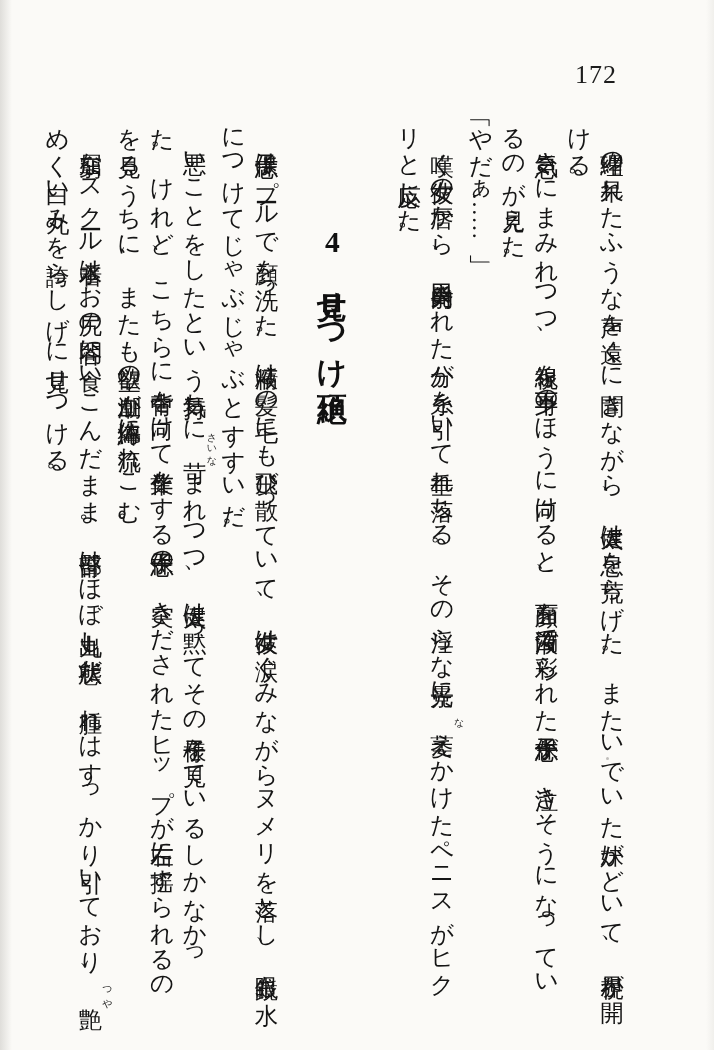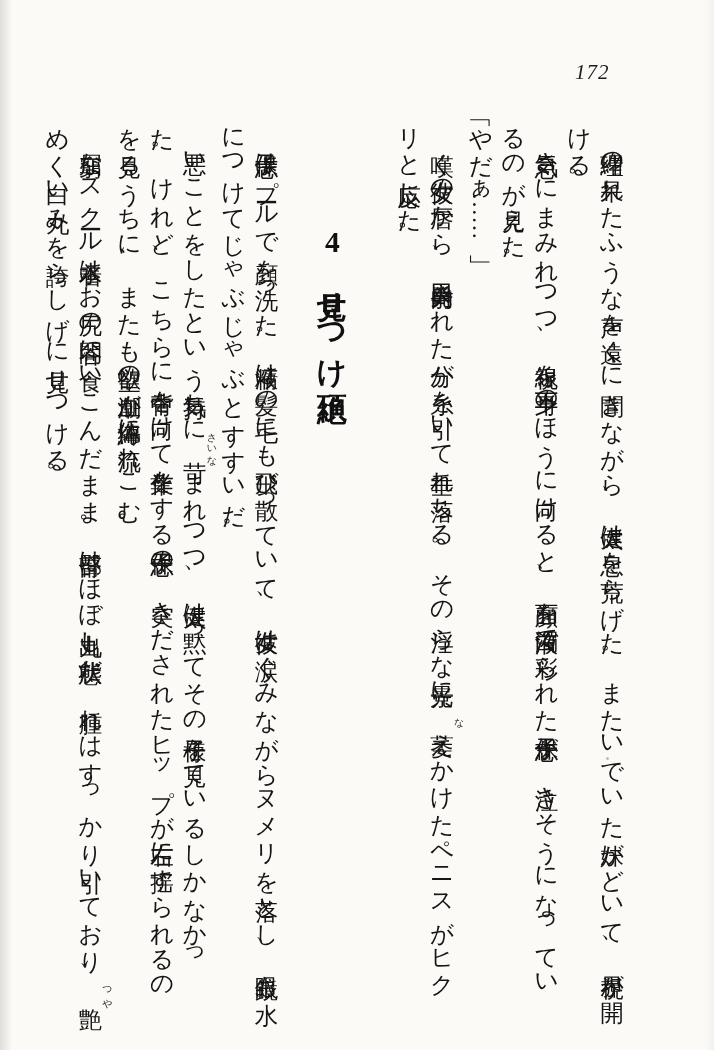--- a/index.html
+++ b/index.html
@@ -19,22 +19,21 @@
     inset: 0;
     background:
       linear-gradient(90deg, rgba(150,148,142,0.28) 0px, rgba(150,148,142,0.0) 12px),
       linear-gradient(270deg, rgba(150,148,142,0.10) 0px, rgba(150,148,142,0.0) 8px),
       #fbfaf7;
   }
   .page-number {
     position: absolute;
     top: 60px;
     left: 575px;
-    font-style: italic;
-    font-size: 21px;
+    font-size: 26px;
     letter-spacing: 1px;
     color: #1c1c1c;
   }
   .text-area {
     position: absolute;
     top: 112px;
     right: 86px;
     height: 898px;
     writing-mode: vertical-rl;
     text-orientation: mixed;

